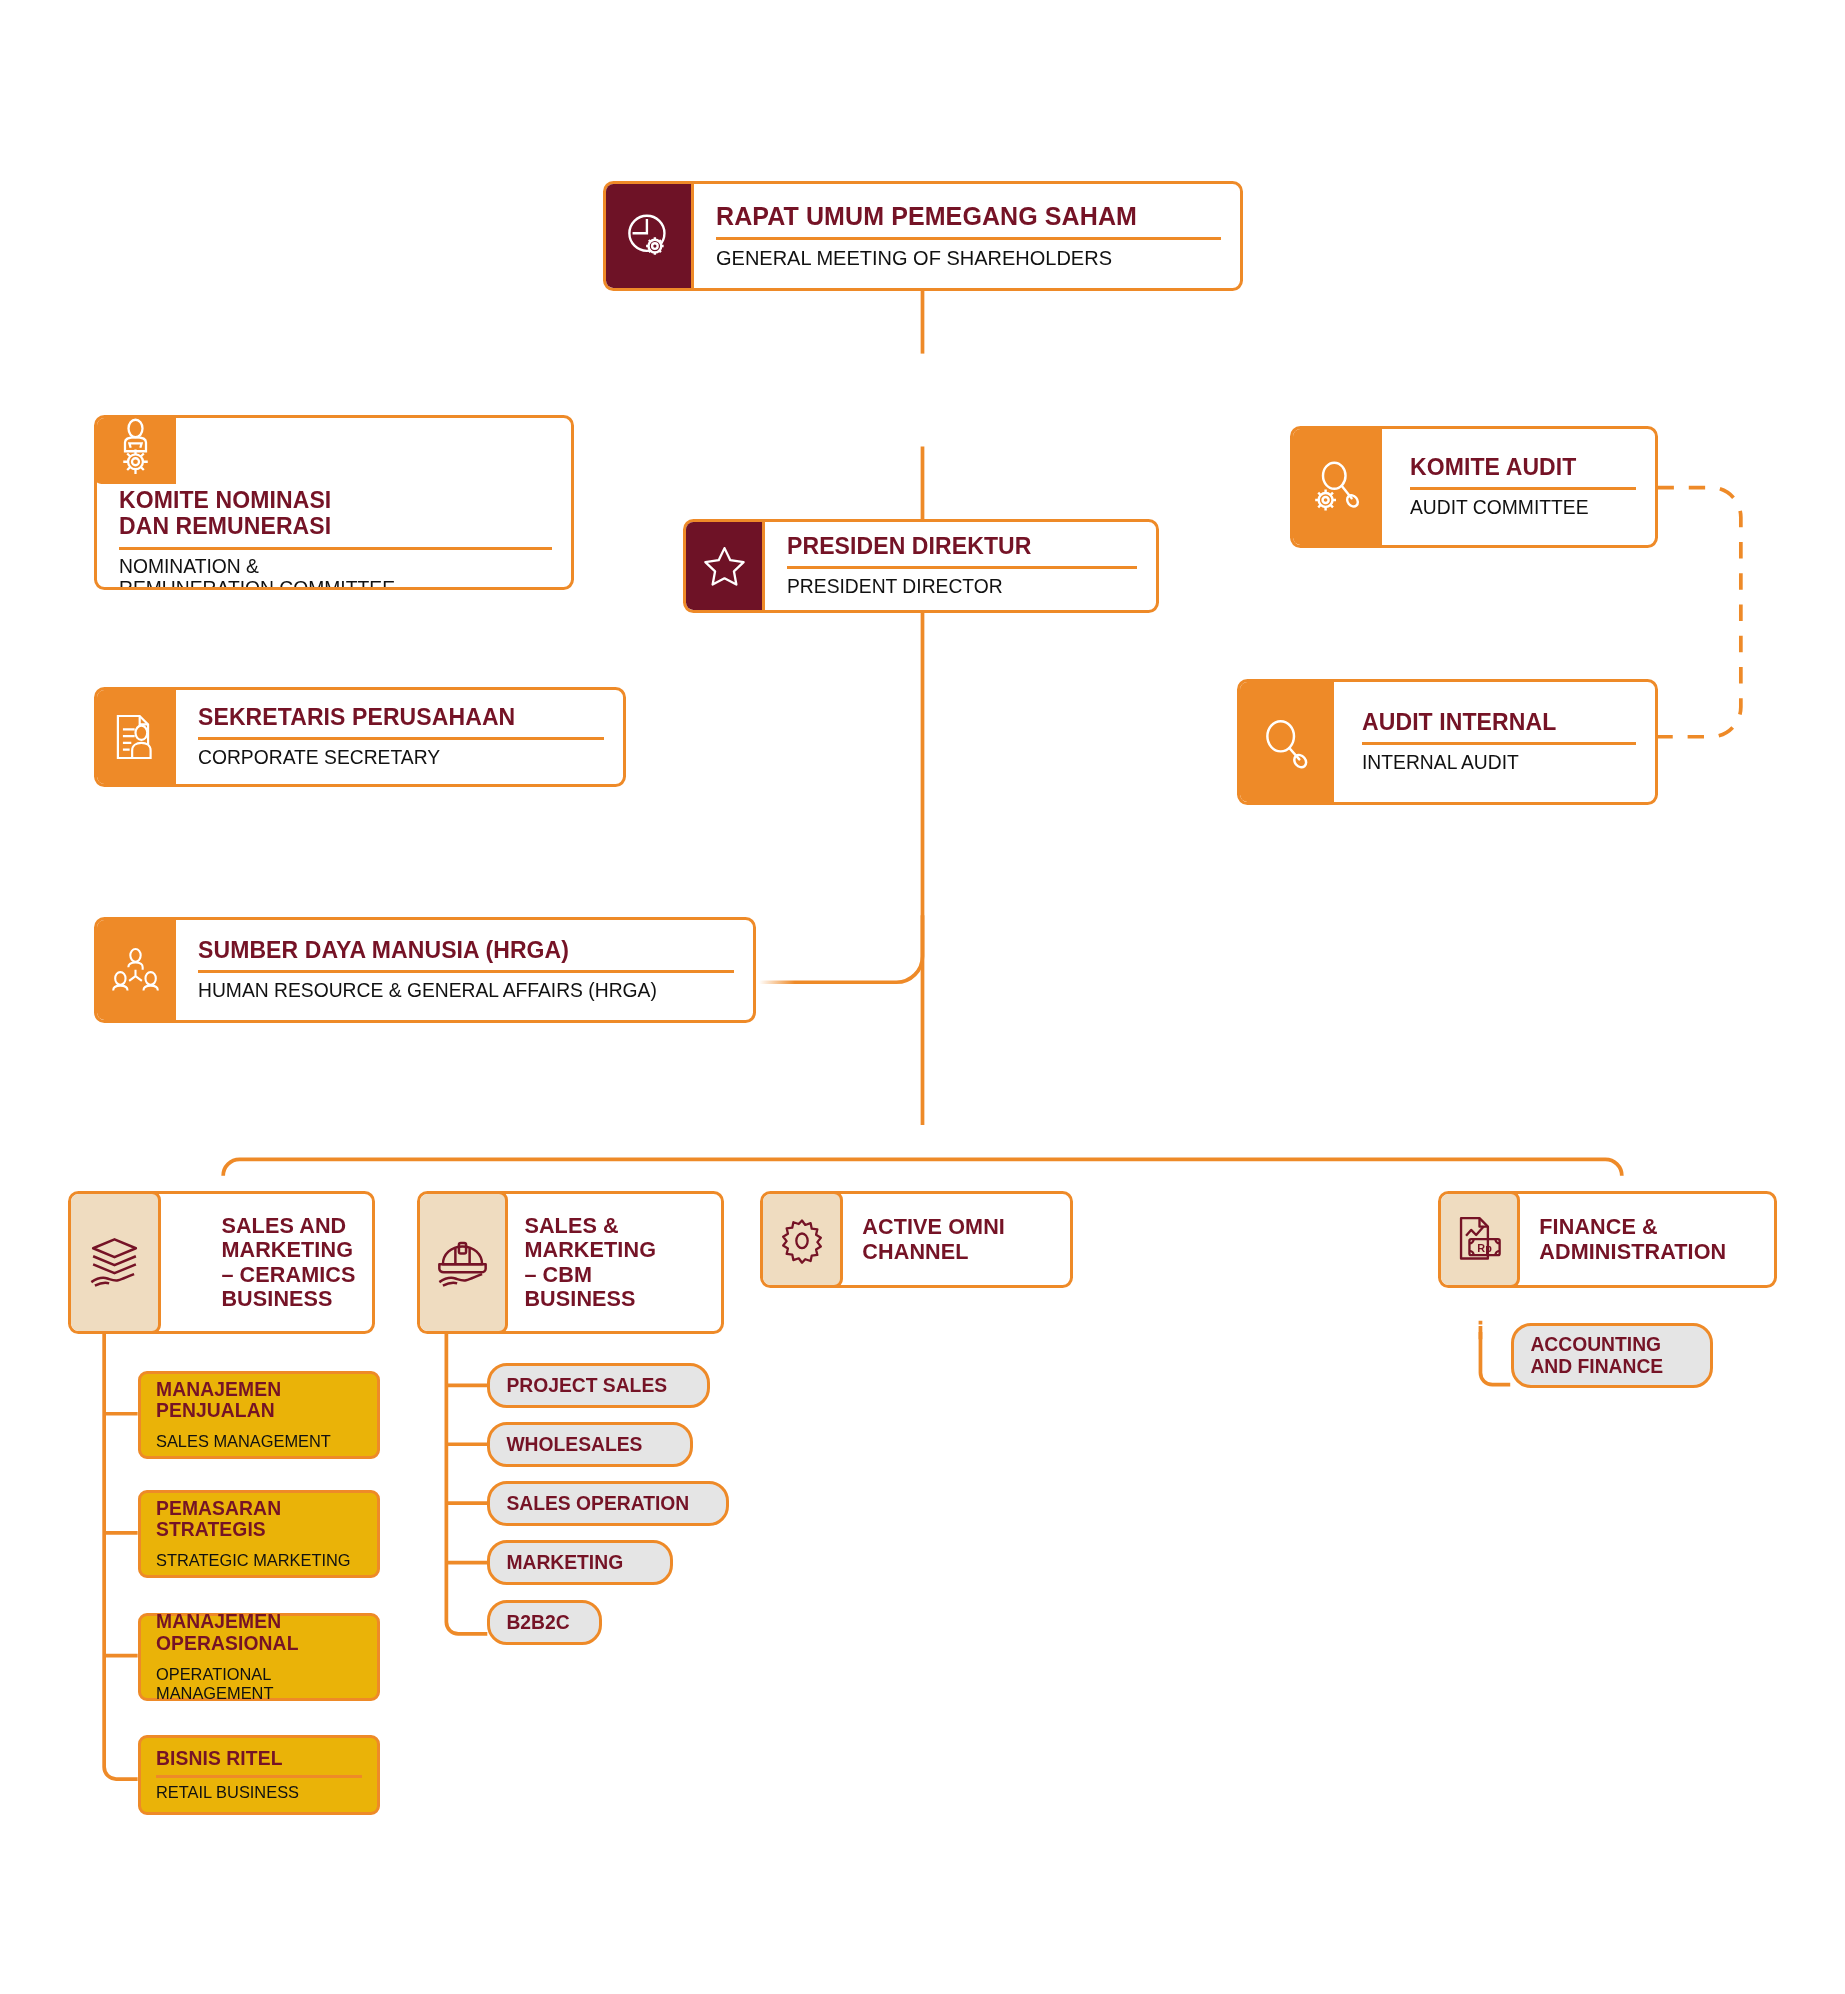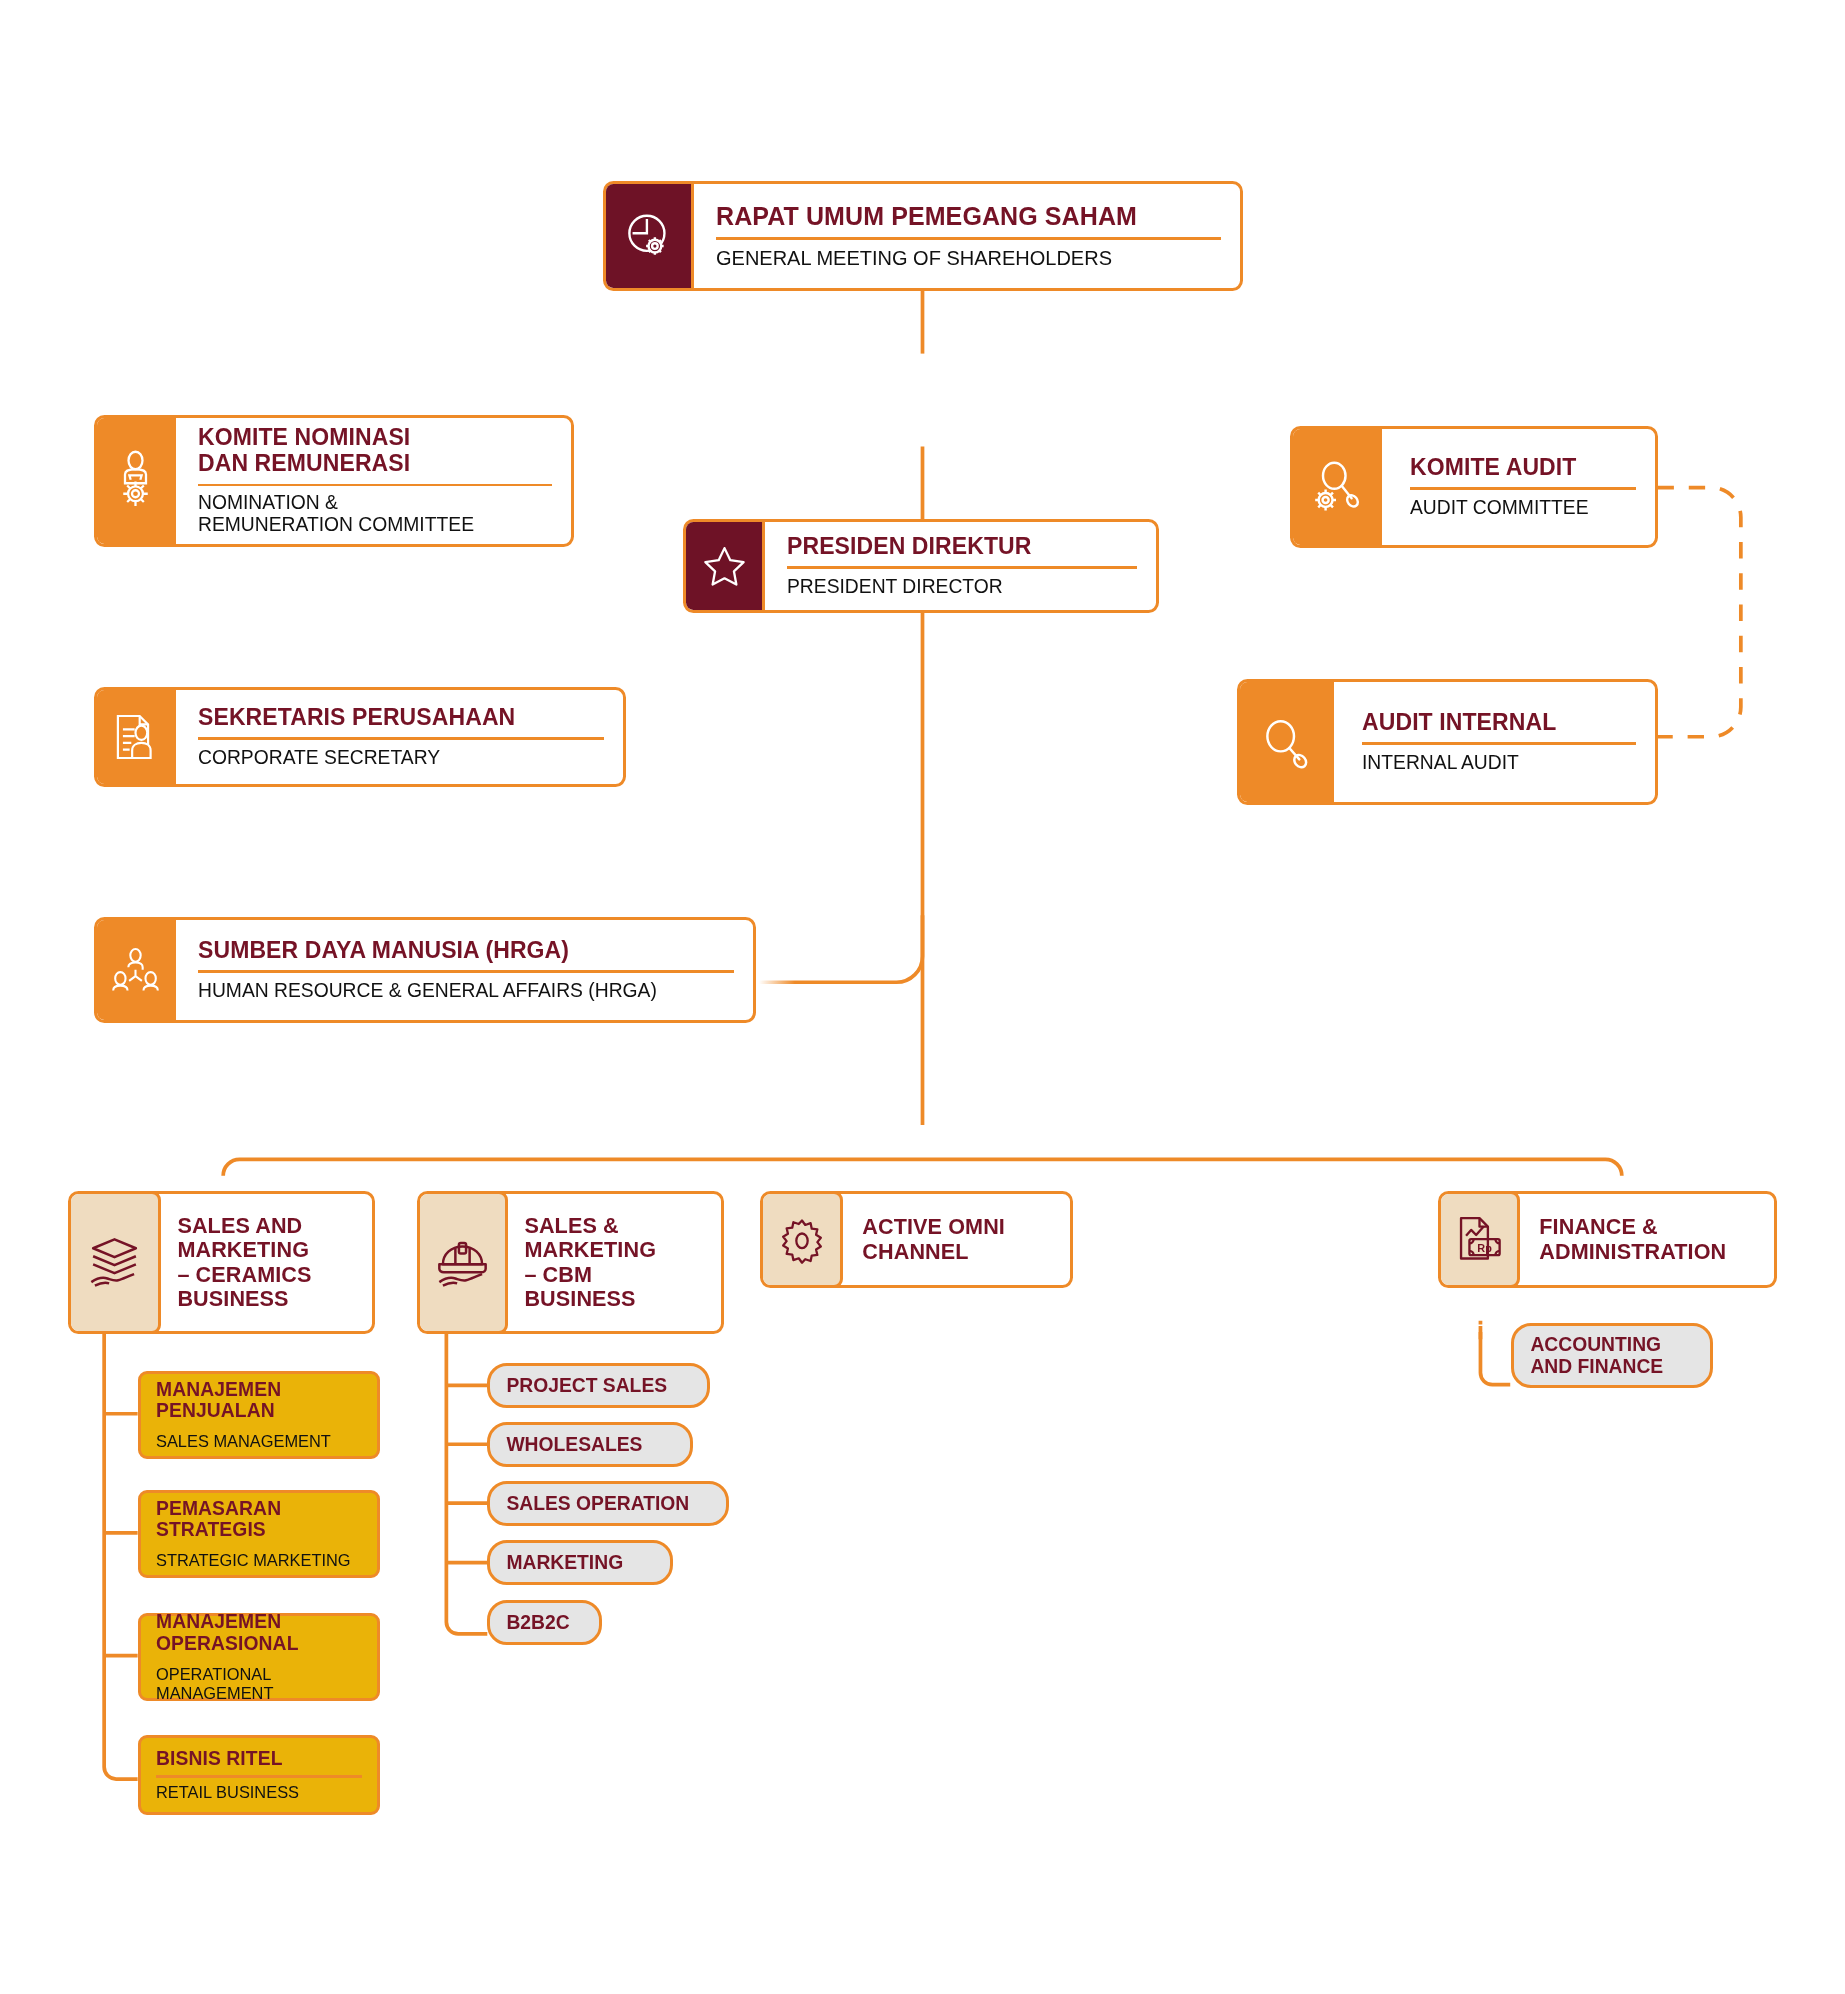--- a/index.html
+++ b/index.html
@@ -188,21 +188,21 @@
       </svg>
     </div>
     <div class="body">
       <div class="title t-34">RAPAT UMUM PEMEGANG SAHAM</div>
       <div class="rule"></div>
       <div class="sub s-27">GENERAL MEETING OF SHAREHOLDERS</div>
     </div>
   </div>
 
 
-  <div class="card orange" style="left:94px; top:415px; width:480px; height:132px;">
+  <div class="card orange" style="left:94px; top:415px; width:480px; height:175px;flex-direction:column;">
     <div class="iconbox" style="width:82px;">
       <svg class="ic" width="49" height="63" viewBox="0 0 56 72" fill="none" stroke="#ffffff" stroke-width="2.6">
         <ellipse cx="28" cy="12" rx="8" ry="10"></ellipse>
         <path d="M16 28c0-4 5-6 12-6s12 2 12 6v10H16z"></path>
         <path d="M33.5 34l1.5-5h-14l1.5 5"></path>
         <circle cx="28" cy="50" r="8.5"></circle>
         <circle cx="28" cy="50" r="4"></circle>
         <path d="M28 36v5M28 59v5M14 50h5M37 50h5M18.5 40.5l3.5 3.5M34 56l3.5 3.5M37.5 40.5L34 44M22 56l-3.5 3.5"></path>
       </svg>
     </div>
@@ -300,21 +300,21 @@
   <div class="card tan" style="left:68px; top:1191px; width:307px; height:143px;">
     <div class="iconbox" style="width:93px;">
       <svg class="ic" width="57" height="57" viewBox="0 0 64 64" fill="none" stroke="#751326" stroke-width="2.8" stroke-linejoin="round">
         <path d="M32 6L8 16l24 10 24-10z"></path>
         <path d="M8 25l24 10 24-10"></path>
         <path d="M8 34l24 10 24-10"></path>
         <path d="M6 54c6-4 12-6 18-4 5 1.6 8 3 12 2 5-1.2 10-4 18-7"></path>
         <path d="M10 58c6-3 11-4 16-2.6"></path>
       </svg>
     </div>
-    <div class="body" style="padding:6px 10.4px 6px 16.4px;">
+    <div class="body" style="padding:6px 10.4px 6px 16.4px;margin-left:44px;">
       <div class="title t-29 multiline">SALES AND
 MARKETING
 – CERAMICS
 BUSINESS</div>
     </div>
   </div>
 
   <div class="leaf" style="left:138px; top:1371px; width:242px; height:88px;">
     <div class="title t-26 multiline">MANAJEMEN
 PENJUALAN</div>

